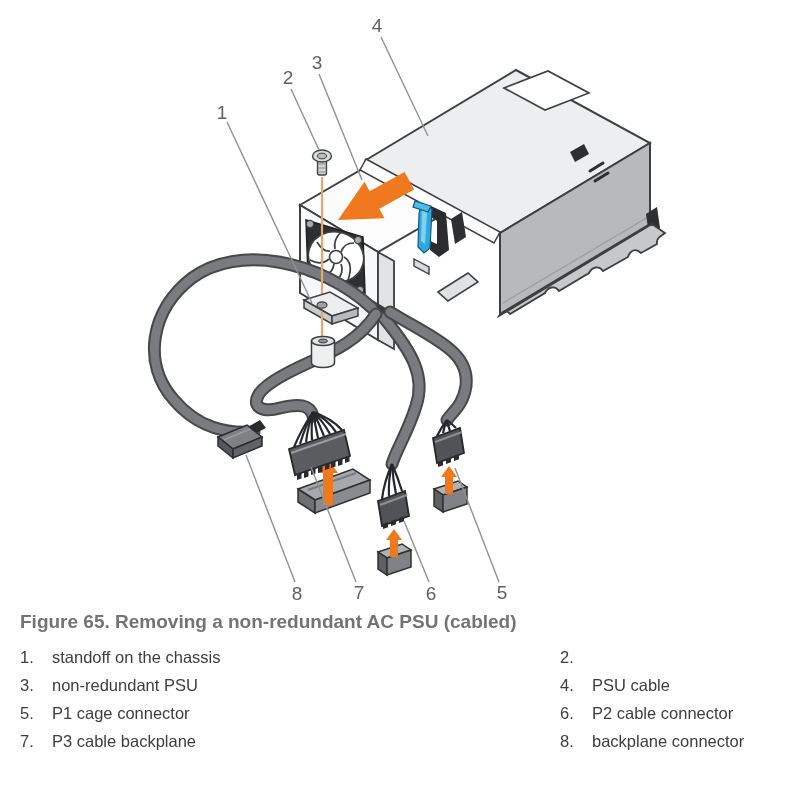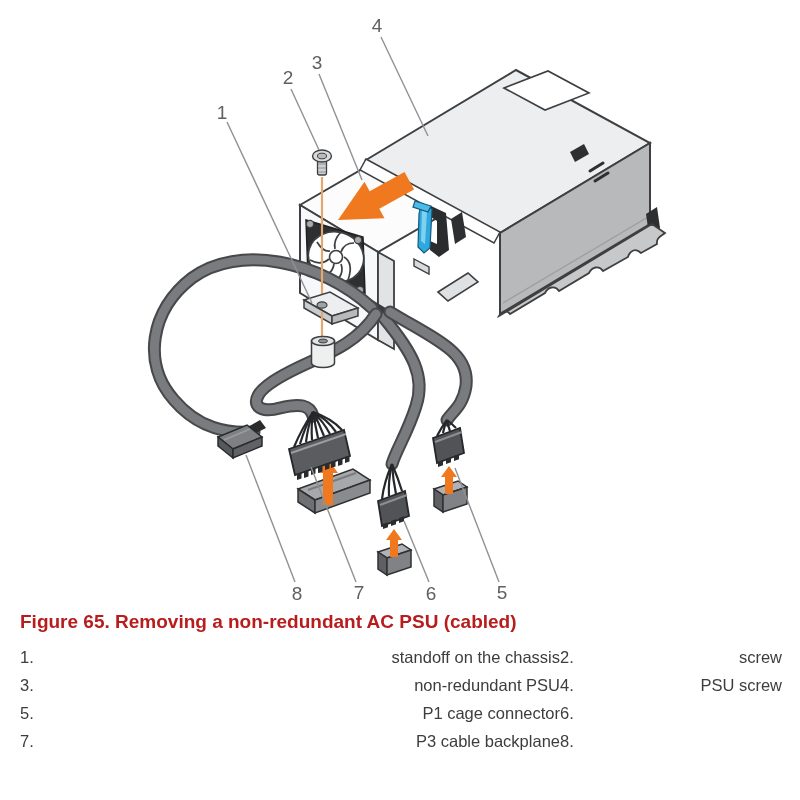--- a/index.html
+++ b/index.html
@@ -2,26 +2,26 @@
 <html><head>
 <meta charset="utf-8">
 <style>
   html,body{margin:0;padding:0;background:#ffffff;}
   .page{position:relative;width:800px;height:800px;background:#ffffff;overflow:hidden;
         font-family:"Liberation Sans", sans-serif;}
   .diagram-wrap{position:absolute;left:0;top:0;width:800px;height:610px;}
   svg{display:block;}
   .callout-num{font-family:"Liberation Sans", sans-serif;font-size:19px;fill:#5e6063;}
   .caption{position:absolute;left:20px;top:611px;width:760px;
-           font-size:19px;font-weight:700;color:#b91c1c;}
+           font-size:19px;font-weight:700;color:#737373;}
   .legend{position:absolute;left:20px;top:646px;width:762px;display:grid;
           grid-template-columns:540px auto;row-gap:6px;}
   .legend-item{display:flex;align-items:baseline;font-size:16.5px;line-height:22px;color:#3c3d3f;}
   .legend-num{width:32px;flex:none;}
-  .legend-label{flex:1;text-align:right;}
+  .legend-label{flex:1;}
 </style>
 </head>
 <body>
 
 <div class="page">
   <div class="diagram-wrap">
     <svg viewBox="0 0 800 610" width="800" height="610">
 
       <g>
         <polygon points="300,205 390,153 468,200 378,252" fill="#FCFCFD" stroke="#3E3F41" stroke-width="2"></polygon>
@@ -221,38 +221,39 @@
 
   <div class="caption">Figure 65. Removing a non-redundant AC PSU (cabled)</div>
 
   <div class="legend">
     <div class="legend-item">
       <span class="legend-num">1.</span>
       <span class="legend-label">standoff on the chassis</span>
     </div>
     <div class="legend-item">
       <span class="legend-num">2.</span>
-      <span class="legend-label">screw</span>
     </div>
     <div class="legend-item">
       <span class="legend-num">3.</span>
       <span class="legend-label">non-redundant PSU</span>
     </div>
     <div class="legend-item">
       <span class="legend-num">4.</span>
-      <span class="legend-label">PSU screw</span>
+      <span class="legend-label">PSU cable</span>
     </div>
     <div class="legend-item">
       <span class="legend-num">5.</span>
       <span class="legend-label">P1 cage connector</span>
     </div>
     <div class="legend-item">
       <span class="legend-num">6.</span>
+      <span class="legend-label">P2 cable connector</span>
     </div>
     <div class="legend-item">
       <span class="legend-num">7.</span>
       <span class="legend-label">P3 cable backplane</span>
     </div>
     <div class="legend-item">
       <span class="legend-num">8.</span>
+      <span class="legend-label">backplane connector</span>
     </div>
   </div>
 </div>
 
 </body></html>

